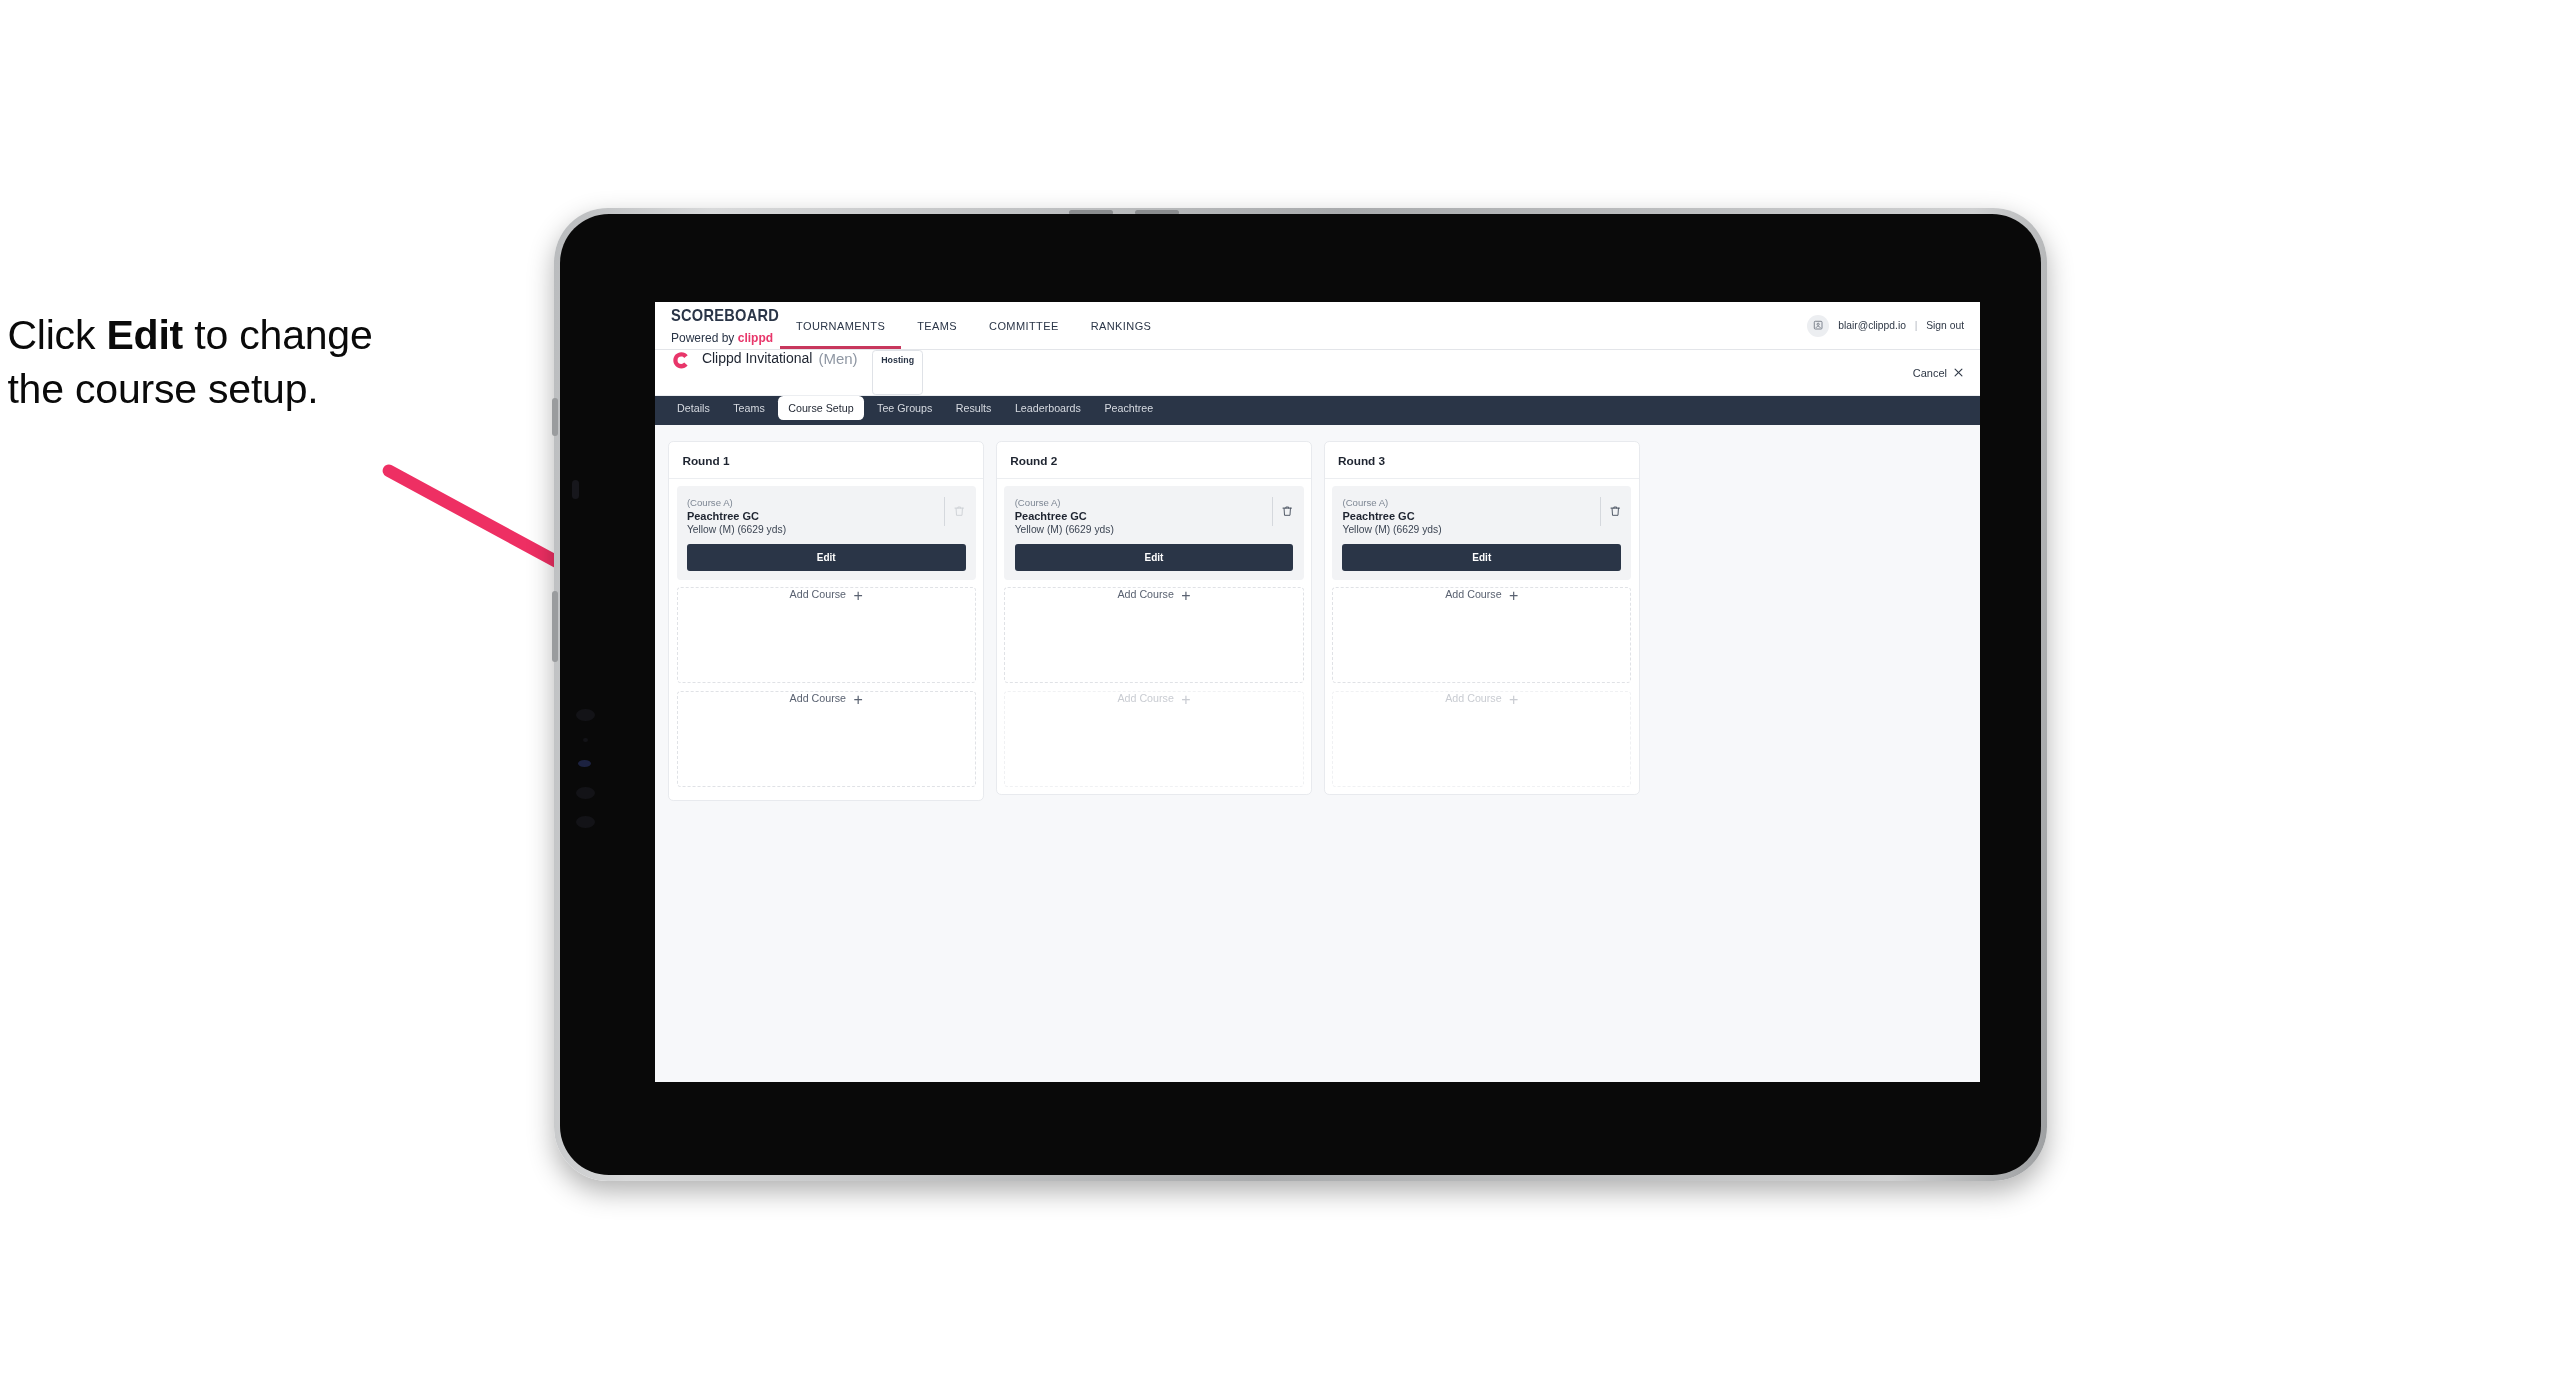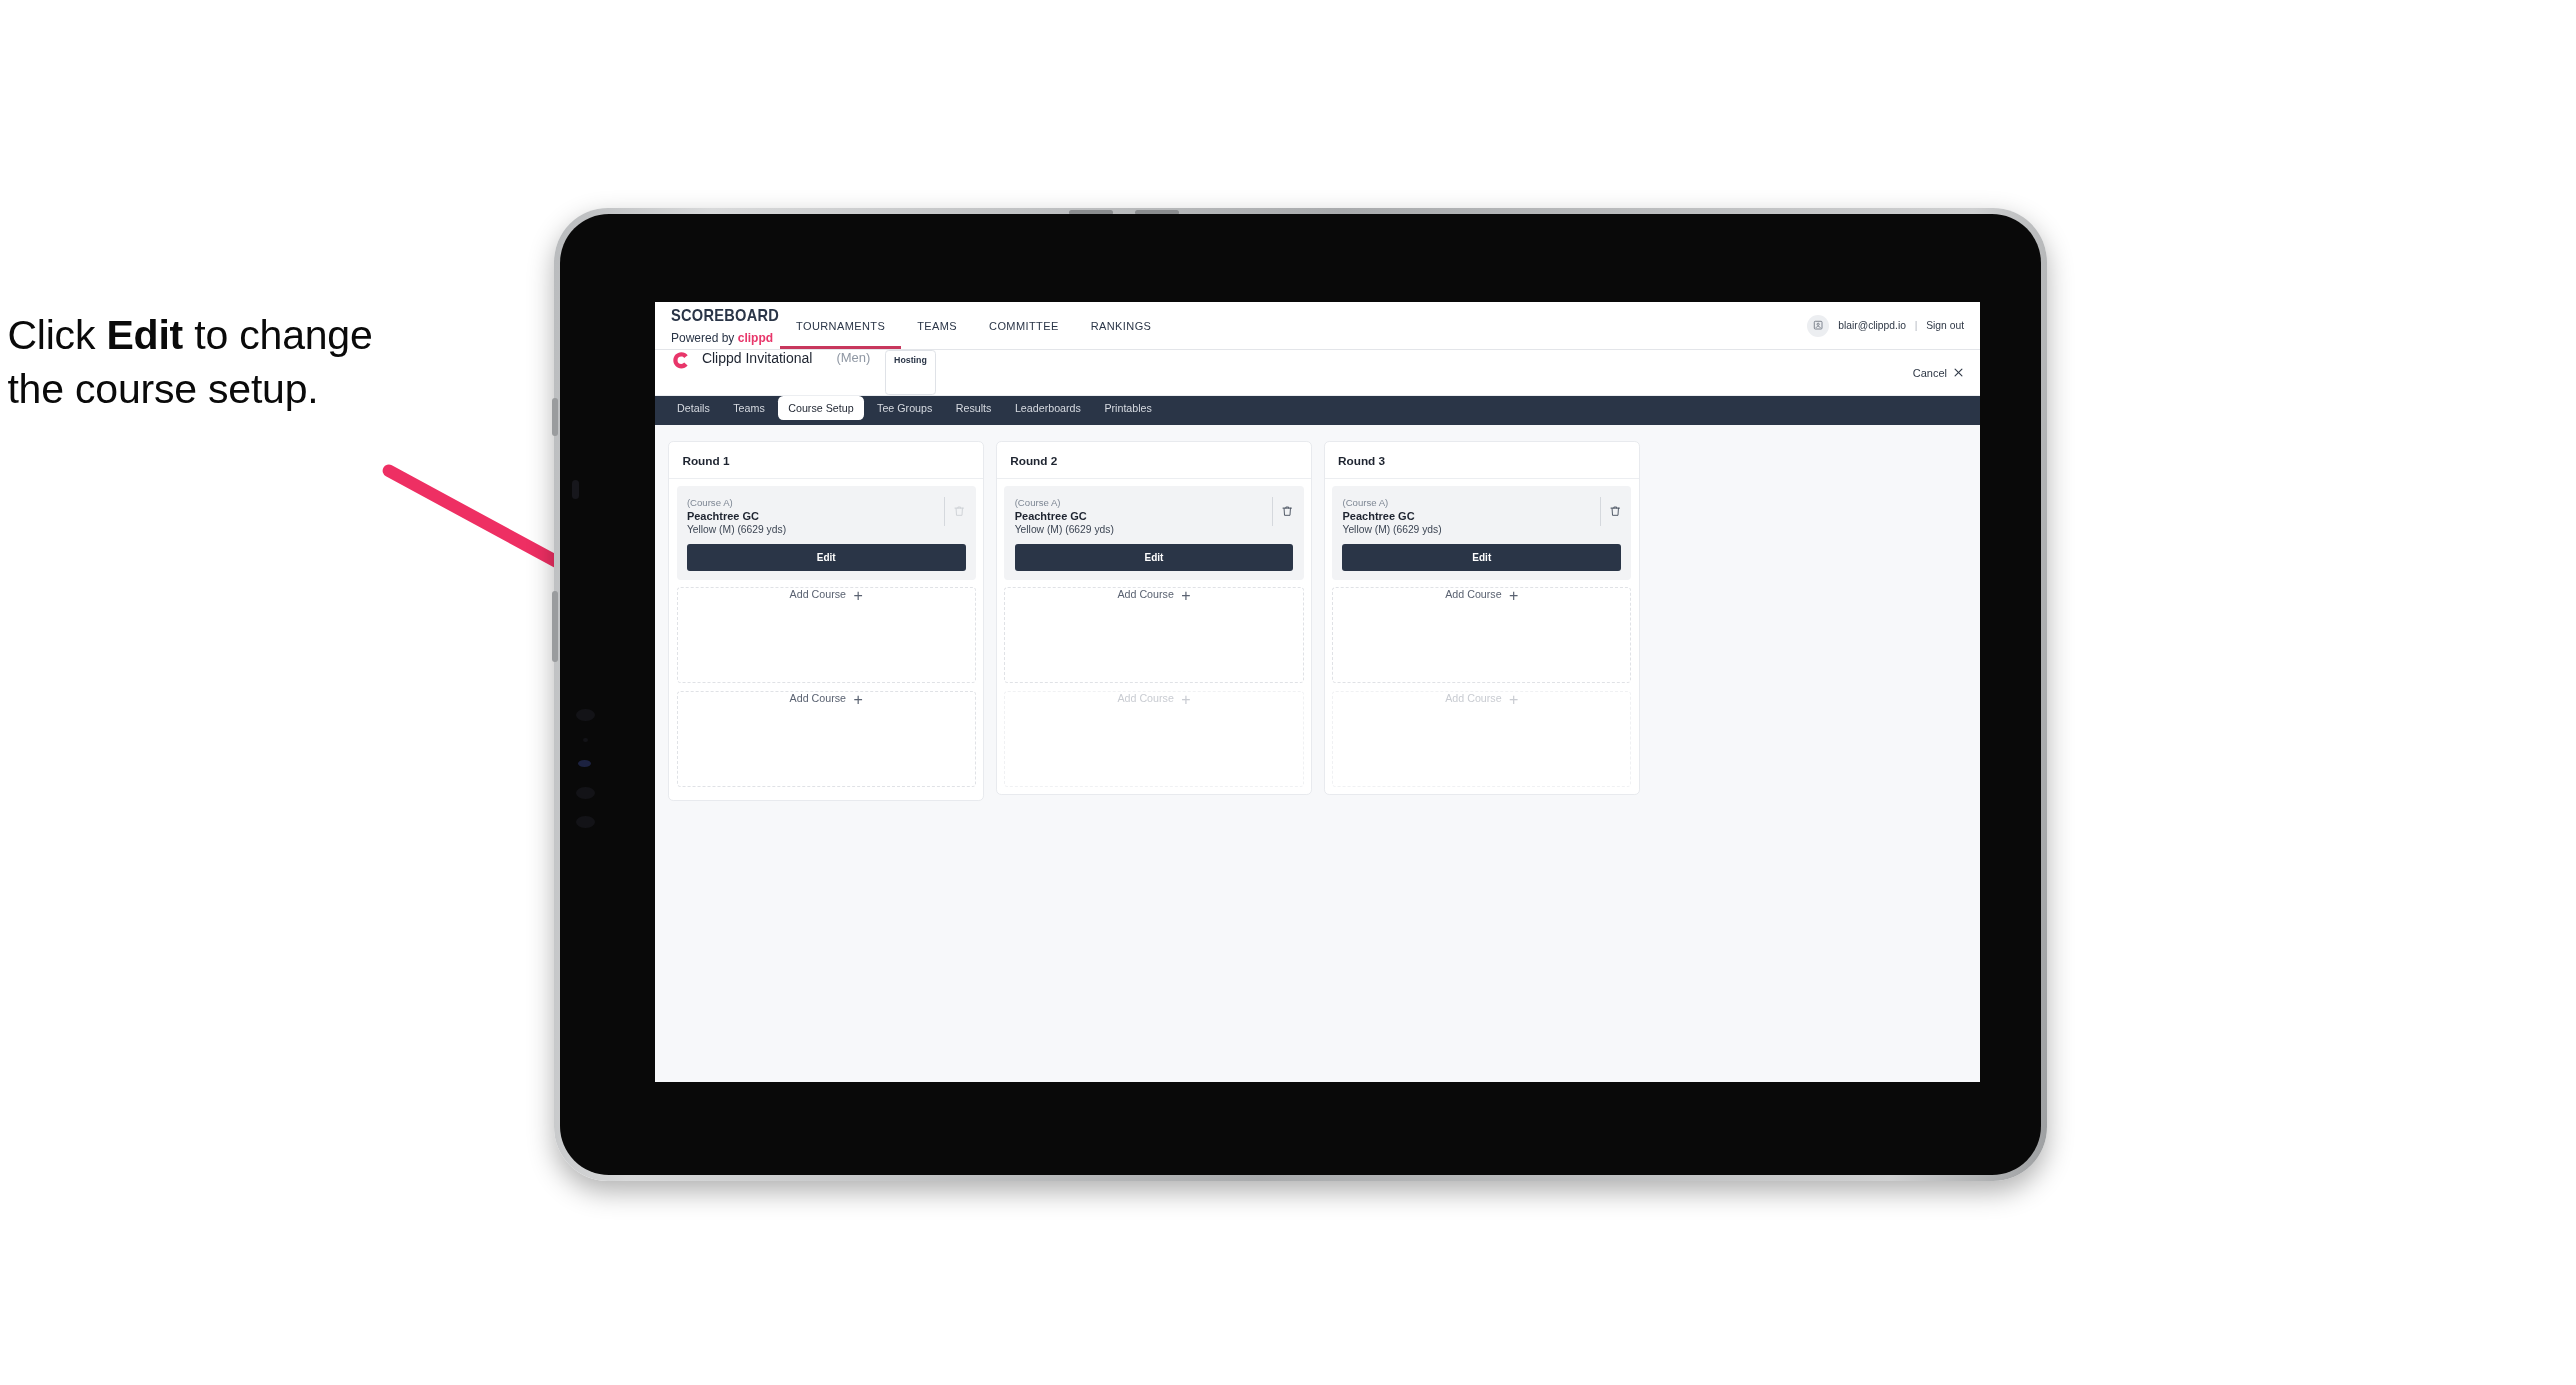--- a/index.html
+++ b/index.html
@@ -178,23 +178,23 @@
     width: 20.6px; height: 20.6px;
     margin-right: 10.3px;
     flex: none;
   }
   #tourney-name {
     font-size: 14px;
     color: #1e2430;
     font-weight: 400;
   }
   #tourney-gender {
-    font-size: 13px;
+    font-size: 15px;
     color: #8f97a3;
-    margin-left: 24px;
+    margin-left: 6px;
   }
   #hosting-badge {
     margin-left: 14.7px;
     border: 0.7px solid #dfe2e7;
     border-radius: 3.7px;
     padding: 4.4px 8px;
     font-size: 8.8px;
     font-weight: 700;
     color: #2a3547;
     background: #fff;
@@ -405,21 +405,21 @@
     </div>
   </div>
 
   <div id="tabbar">
     <div class="tab">Details</div>
     <div class="tab">Teams</div>
     <div class="tab active">Course Setup</div>
     <div class="tab">Tee Groups</div>
     <div class="tab">Results</div>
     <div class="tab">Leaderboards</div>
-    <div class="tab">Printables</div>
+    <div class="tab">Peachtree</div>
   </div>
 
   <div id="content">
 
     <div class="round-col expanded">
       <div class="round-head">Round 1</div>
       <div class="round-body">
         <div class="course-card">
           <div class="card-actions">
             <div class="card-divider"></div>

